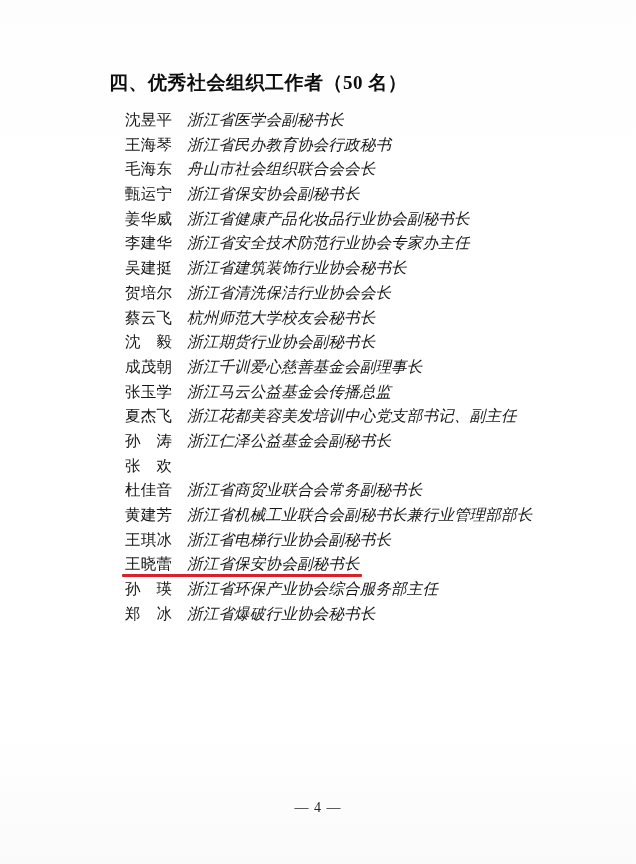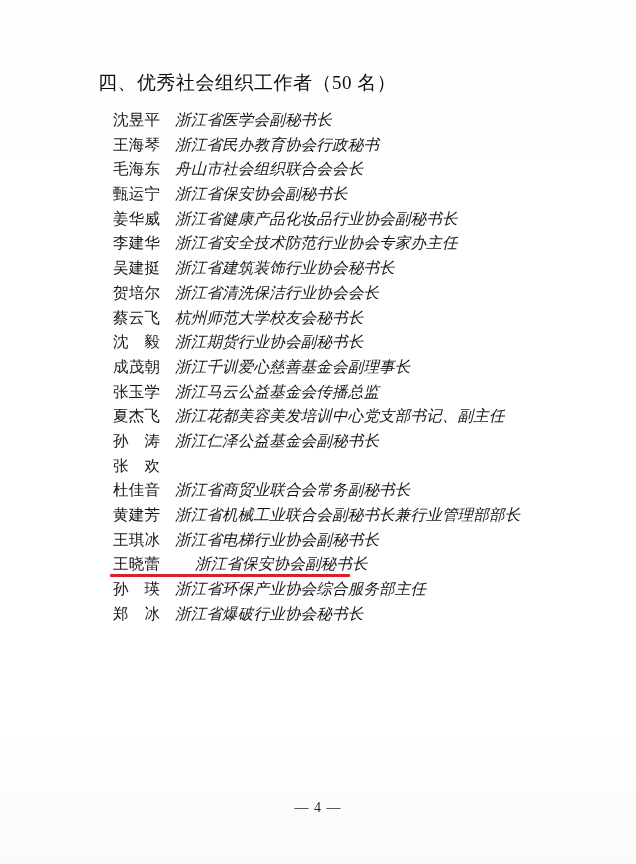--- a/index.html
+++ b/index.html
@@ -17,28 +17,28 @@
   .page {
     position: relative;
     width: 636px;
     height: 864px;
     box-sizing: border-box;
     padding: 70px 60px 0 60px;
     background: linear-gradient(to bottom, #fdfdfd 0%, #ffffff 20%, #ffffff 85%, #fafafa 100%);
   }
   .doc-heading {
     font-size: 19px;
-    font-weight: normal;
+    font-weight: bold;
     letter-spacing: 0.5px;
-    margin: 0 0 16px 38px;
+    margin: 0 0 16px 49px;
     color: #0e0e0e;
     font-family: "Liberation Serif", "DejaVu Serif", serif;
   }
   .entry-list {
-    margin: 0;
+    margin: 12px;
     padding: 0;
     list-style: none;
   }
   .entry {
     display: flex;
     align-items: baseline;
     font-size: 15.5px;
     line-height: 1.0;
     margin: 0 0 9.2px 0;
     padding-left: 53px;
@@ -53,21 +53,20 @@
     white-space: nowrap;
   }
   .entry-title {
     flex: 1 1 auto;
     letter-spacing: 0.2px;
     white-space: nowrap;
     font-style: italic;
   }
   .entry.highlighted {
     position: relative;
-    gap: 20px;
   }
   .entry.highlighted .underline {
     position: absolute;
     left: 50px;
     right: 0;
     bottom: -5px;
     height: 2.5px;
     background: #d8212b;
     width: 240px;
     border-radius: 1px;

